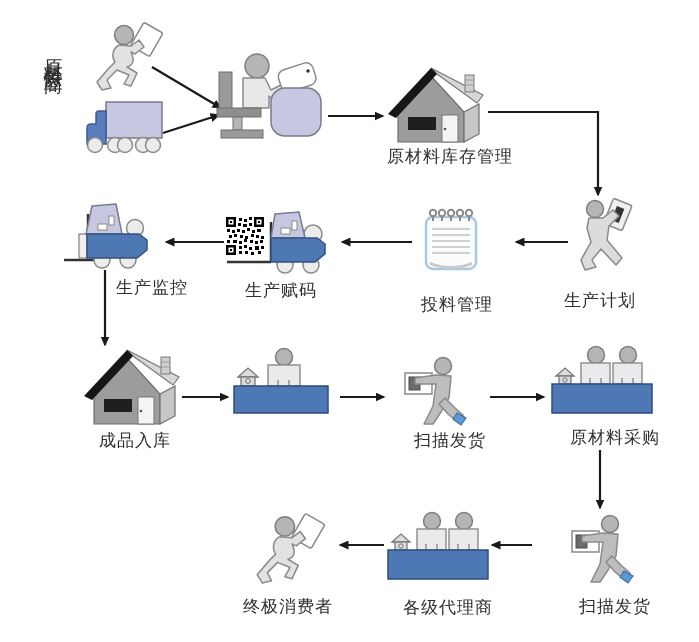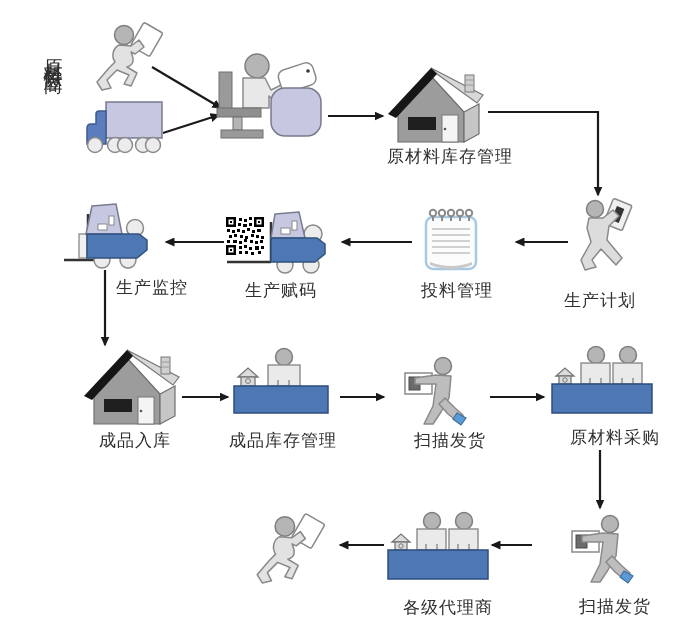--- a/index.html
+++ b/index.html
@@ -264,23 +264,23 @@
   <div class="ic" style="left:252px;top:512px;">
     <svg width="76" height="74" viewBox="0 0 74 70">
       <rect x="44" y="4" width="22" height="27" rx="2" transform="rotate(30 55 17)" fill="#ffffff" stroke="#8a8a8a" stroke-width="1.5"></rect>
       <circle cx="32" cy="13" r="9.5" fill="#b5b5b5" stroke="#7e7e7e" stroke-width="1.5"></circle>
       <path d="M27,23 L39,24 L47,18 L52,25 L43,32 L39,30 C43,39 41,43 35,45 L45,51 L39,64 L32,62 L37,53 L25,48 L15,58 L19,66 L10,68 L5,60 L17,46 L23,40 C19,34 21,26 27,23 Z" fill="#e2e2e2" stroke="#8a8a8a" stroke-width="1.5" stroke-linejoin="round"></path>
     </svg>
   </div>
 
   <div class="lbl" style="left:450px;top:145px;">原材料库存管理</div>
   <div class="lbl" style="left:600px;top:289px;">生产计划</div>
-  <div class="lbl" style="left:457px;top:279px;">投料管理</div>
+  <div class="lbl" style="left:457px;top:293px;">投料管理</div>
   <div class="lbl" style="left:281px;top:279px;">生产赋码</div>
   <div class="lbl" style="left:152px;top:276px;">生产监控</div>
   <div class="lbl" style="left:135px;top:429px;text-align:center;">成品入库</div>
-  <div class="lbl" style="left:283px;top:429px;">成品库存管理</div>
   <div class="lbl" style="left:450px;top:429px;">扫描发货</div>
   <div class="lbl" style="left:615px;top:426px;">原材料采购</div>
   <div class="lbl" style="left:615px;top:595px;">扫描发货</div>
   <div class="lbl" style="left:448px;top:596px;">各级代理商</div>
+  <div class="lbl" style="left:288px;top:595px;">终极消费者</div>
 
 </div>
 
 </body></html>

